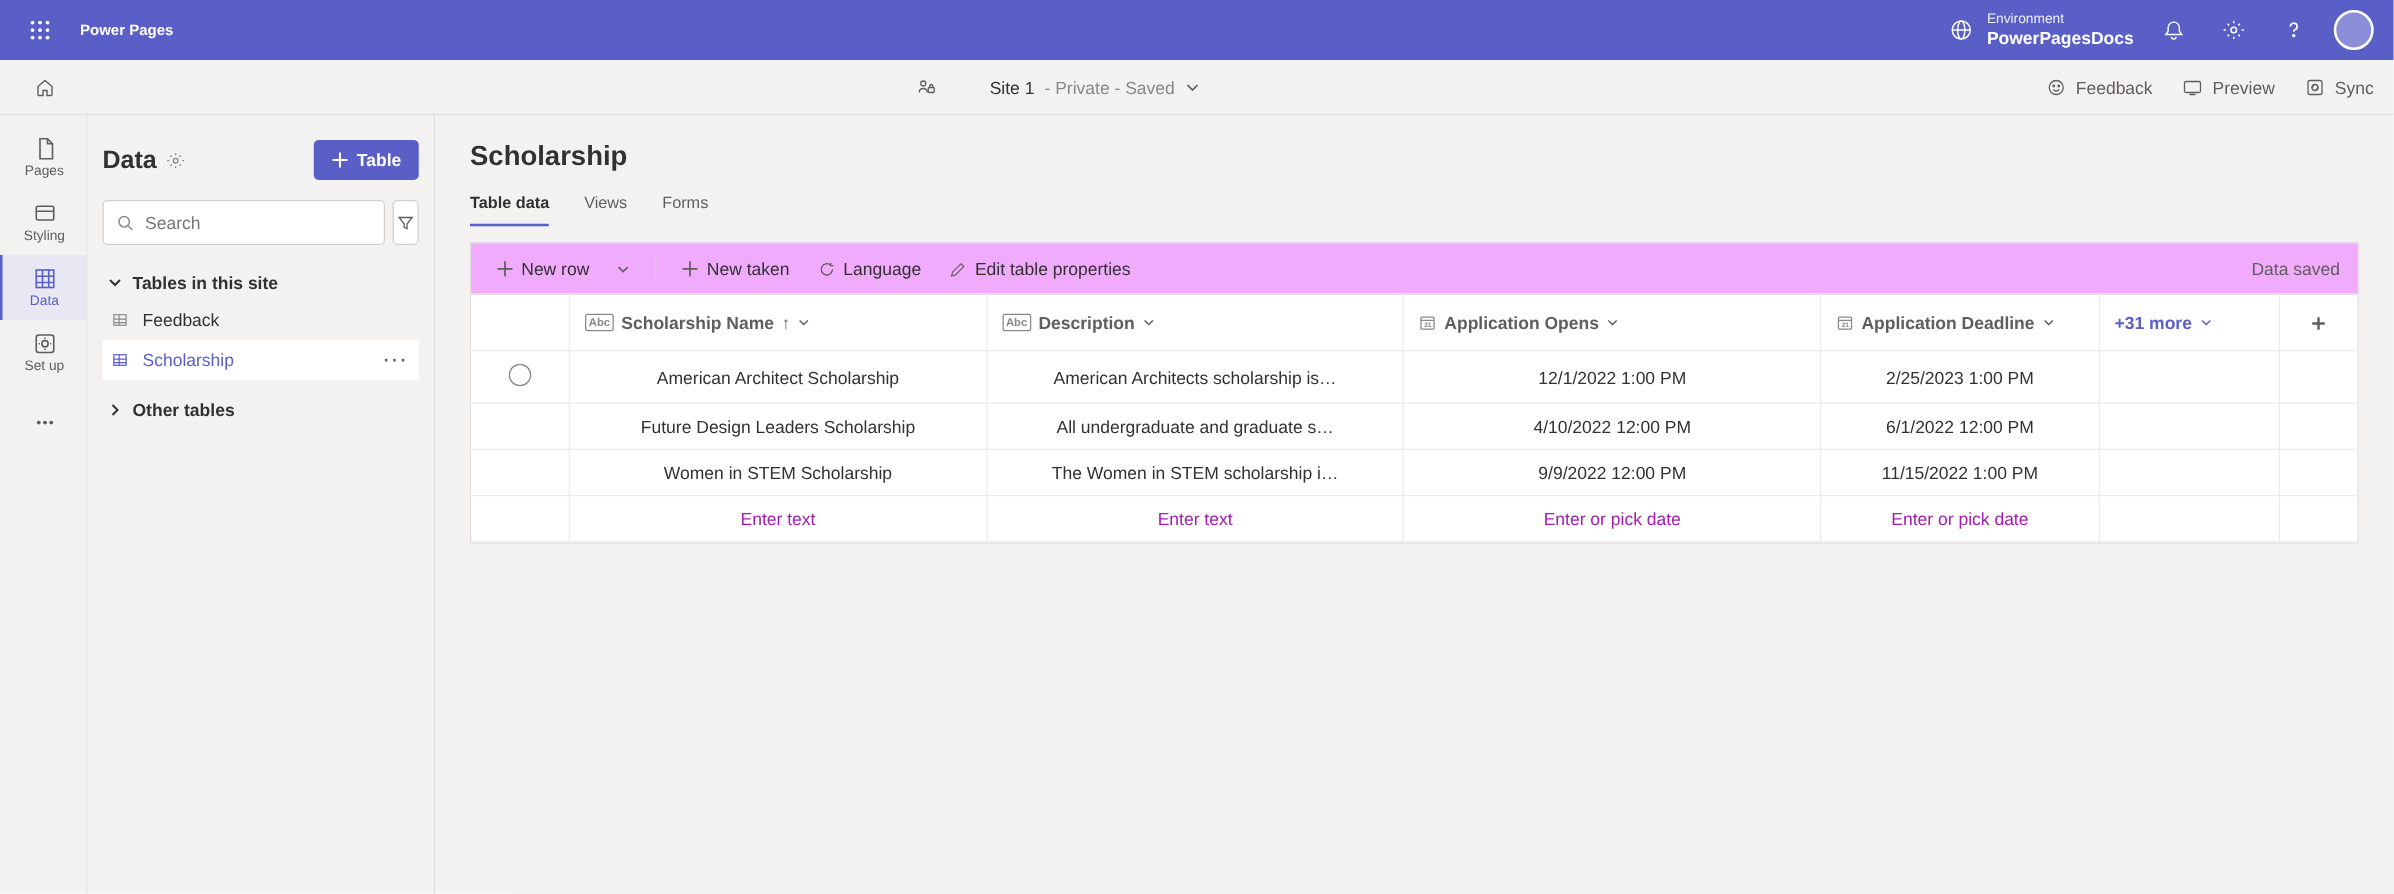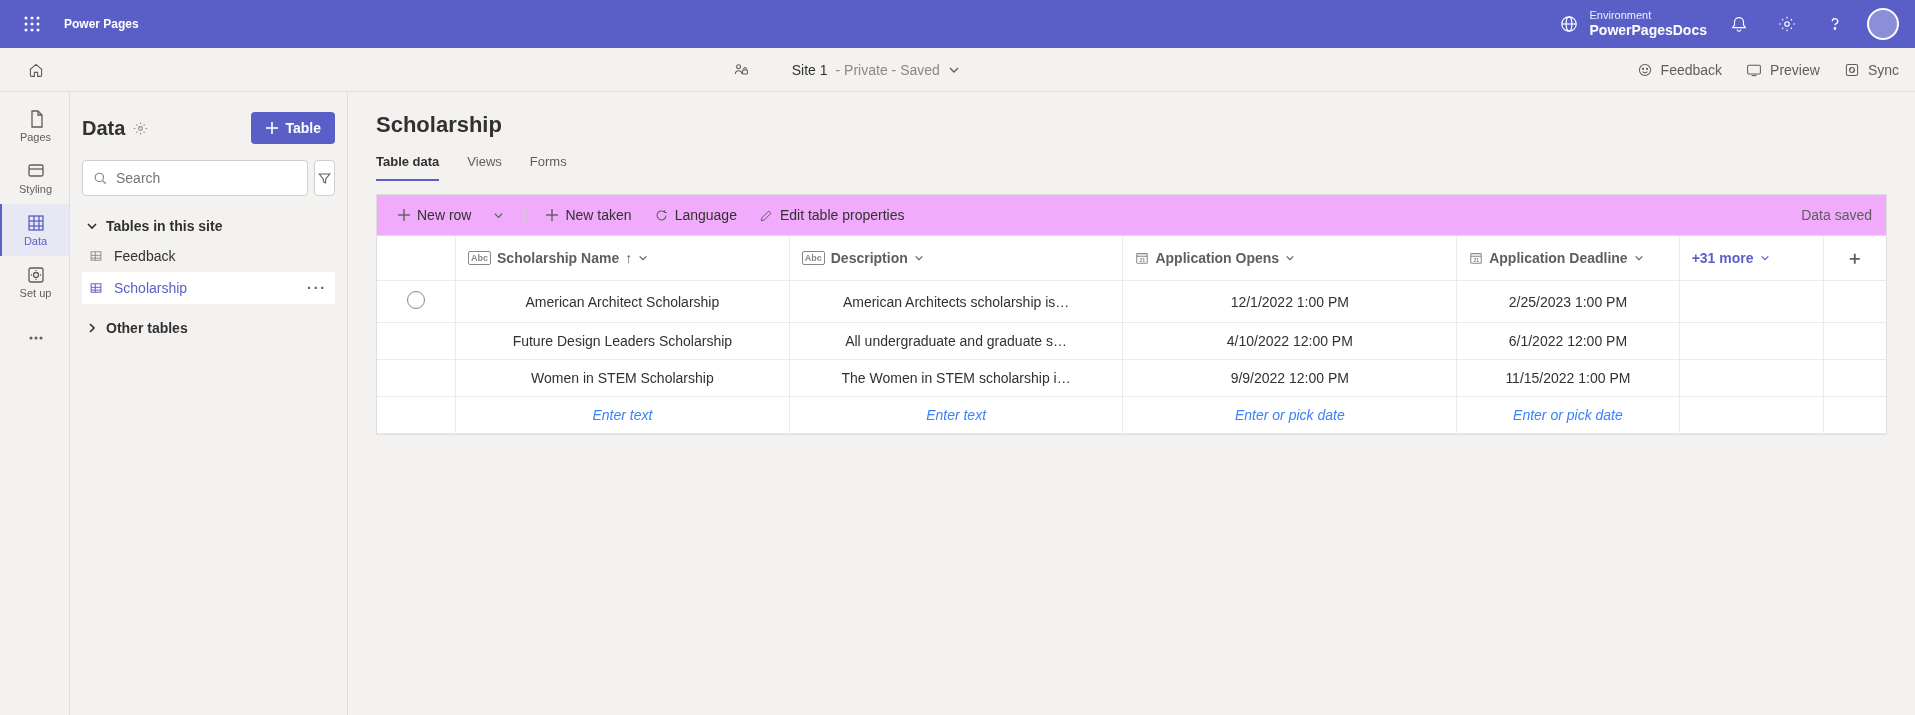--- a/index.html
+++ b/index.html
@@ -64,21 +64,21 @@
 .toolbar .grow { flex:1; }
 .toolbar .saved { color:#605E5C; }
 
 .table-wrap { background:#fff; border:1px solid #E1DFDD; }
 table { border-collapse:collapse; width:100%; table-layout:fixed; }
 th,td { border-left:1px solid #EDEBE9; border-bottom:1px solid #EDEBE9; padding:10px 12px; font-size:14px; text-align:center; white-space:nowrap; overflow:hidden; text-overflow:ellipsis; }
 th { font-weight:600; color:#605E5C; }
 th .hd { display:flex; align-items:center; gap:6px; }
 th:first-child, td:first-child { border-left:none; width:60px; text-align:center; }
 .radio { width:18px; height:18px; border:1.5px solid #8A8886; border-radius:50%; display:inline-block; }
-.placeholder { color:#3b82f6; font-style:italic; }
+.placeholder { color:#a21caf; }
 .morecol { color:#5A5FC7; display:flex; align-items:center; gap:6px; cursor:pointer; }
 .addcol { width:48px; text-align:center; color:#605E5C; cursor:pointer; font-size:18px; }
 .abc { font-size:9px; border:1px solid #8A8886; padding:0 2px; border-radius:2px; color:#8A8886; display:inline-flex; align-items:center; height:14px; line-height:1; }
 .cal { width:14px; height:14px; }
 
 svg { display:block; }
 </style>
 </head>
 <body>
 

